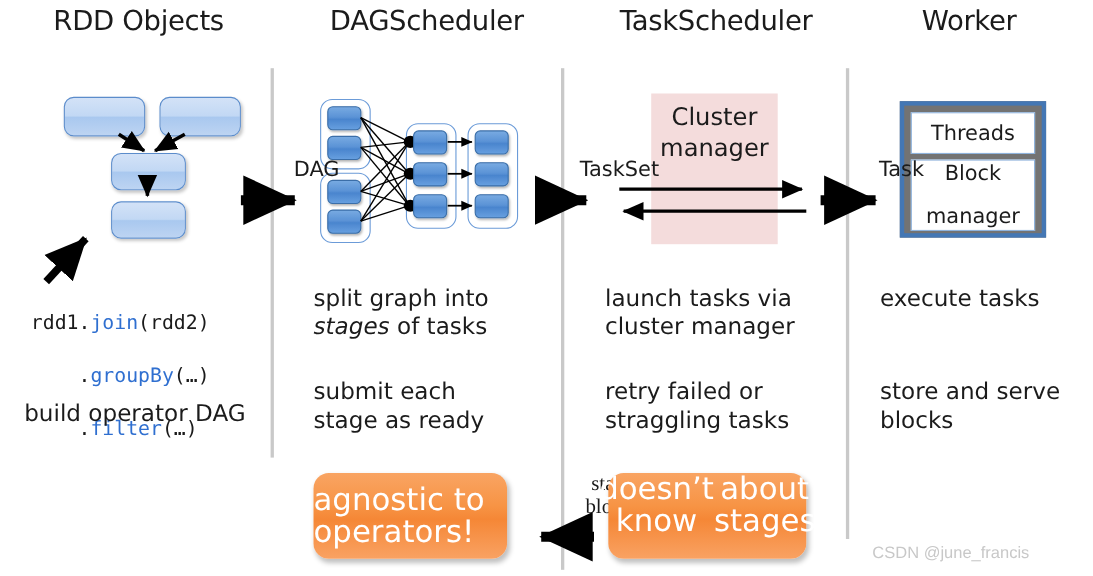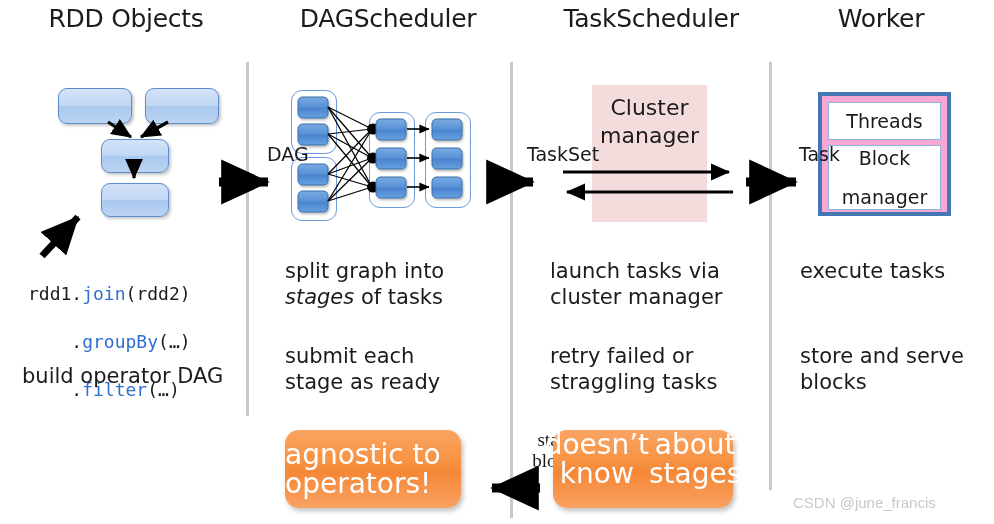--- a/index.html
+++ b/index.html
@@ -66,21 +66,21 @@
     text-align: center;
     font-size: 22px;
     line-height: 28px;
     color: #1b1b1b;
   }
 
   
   .worker-outer {
     position: absolute;
     border: 4px solid #4477b4;
-    background: #f9a8d4;
+    background: #737373;
     box-sizing: border-box;
     padding: 6px;
   }
   .worker-inner {
     border: 1.4px solid #8fb3dc;
     background: #ffffff;
     box-sizing: border-box;
     display: flex;
     align-items: center;
     justify-content: center;

